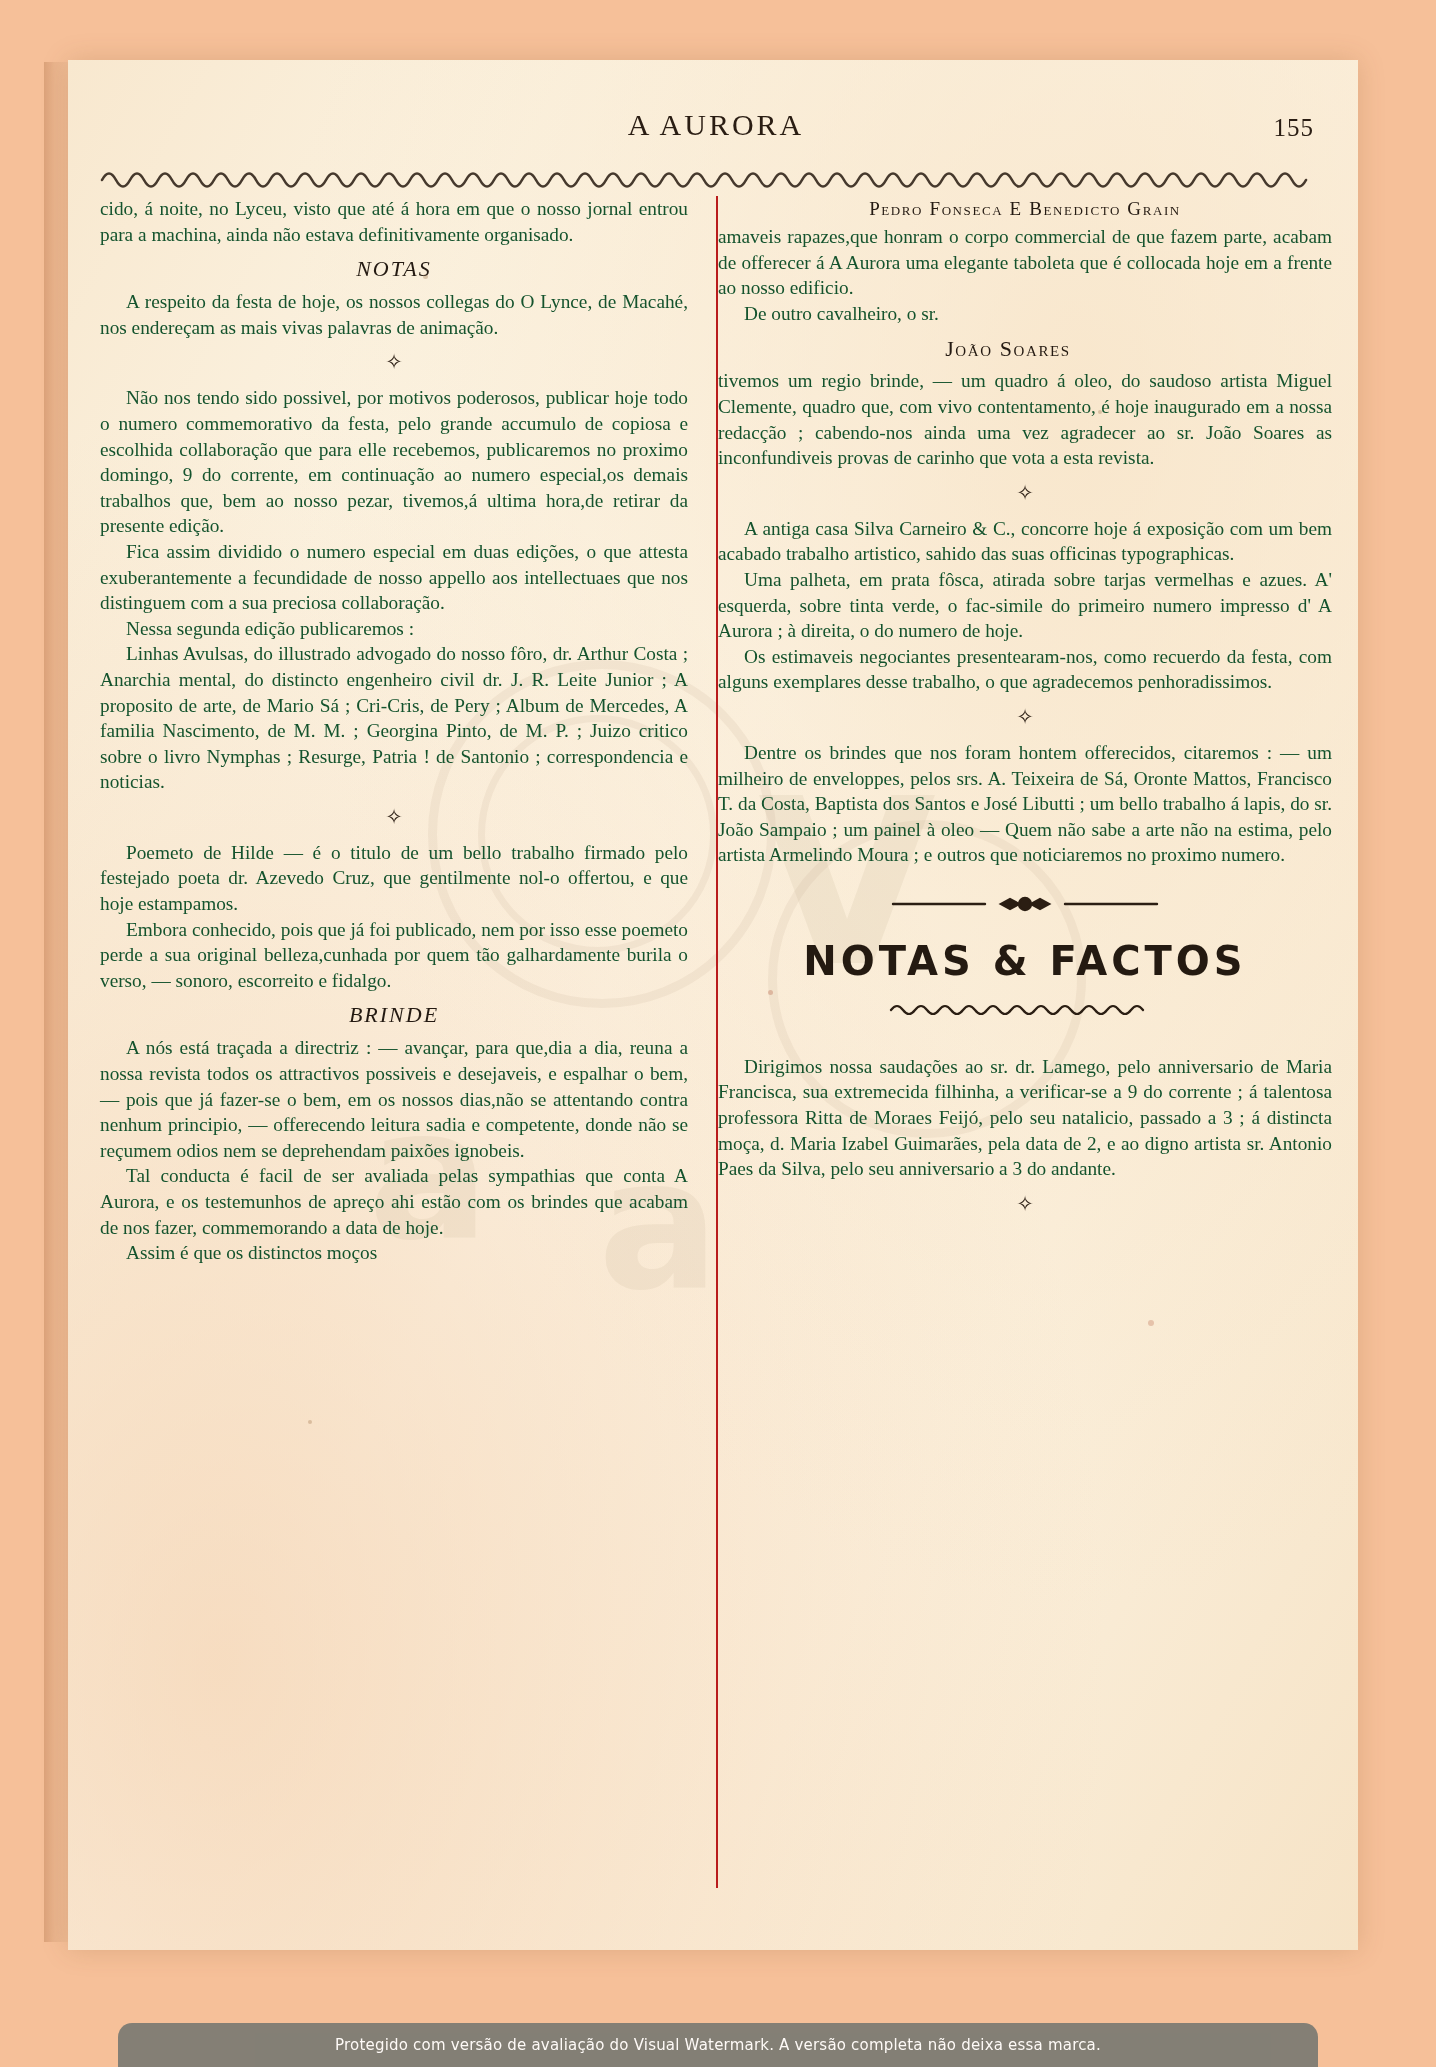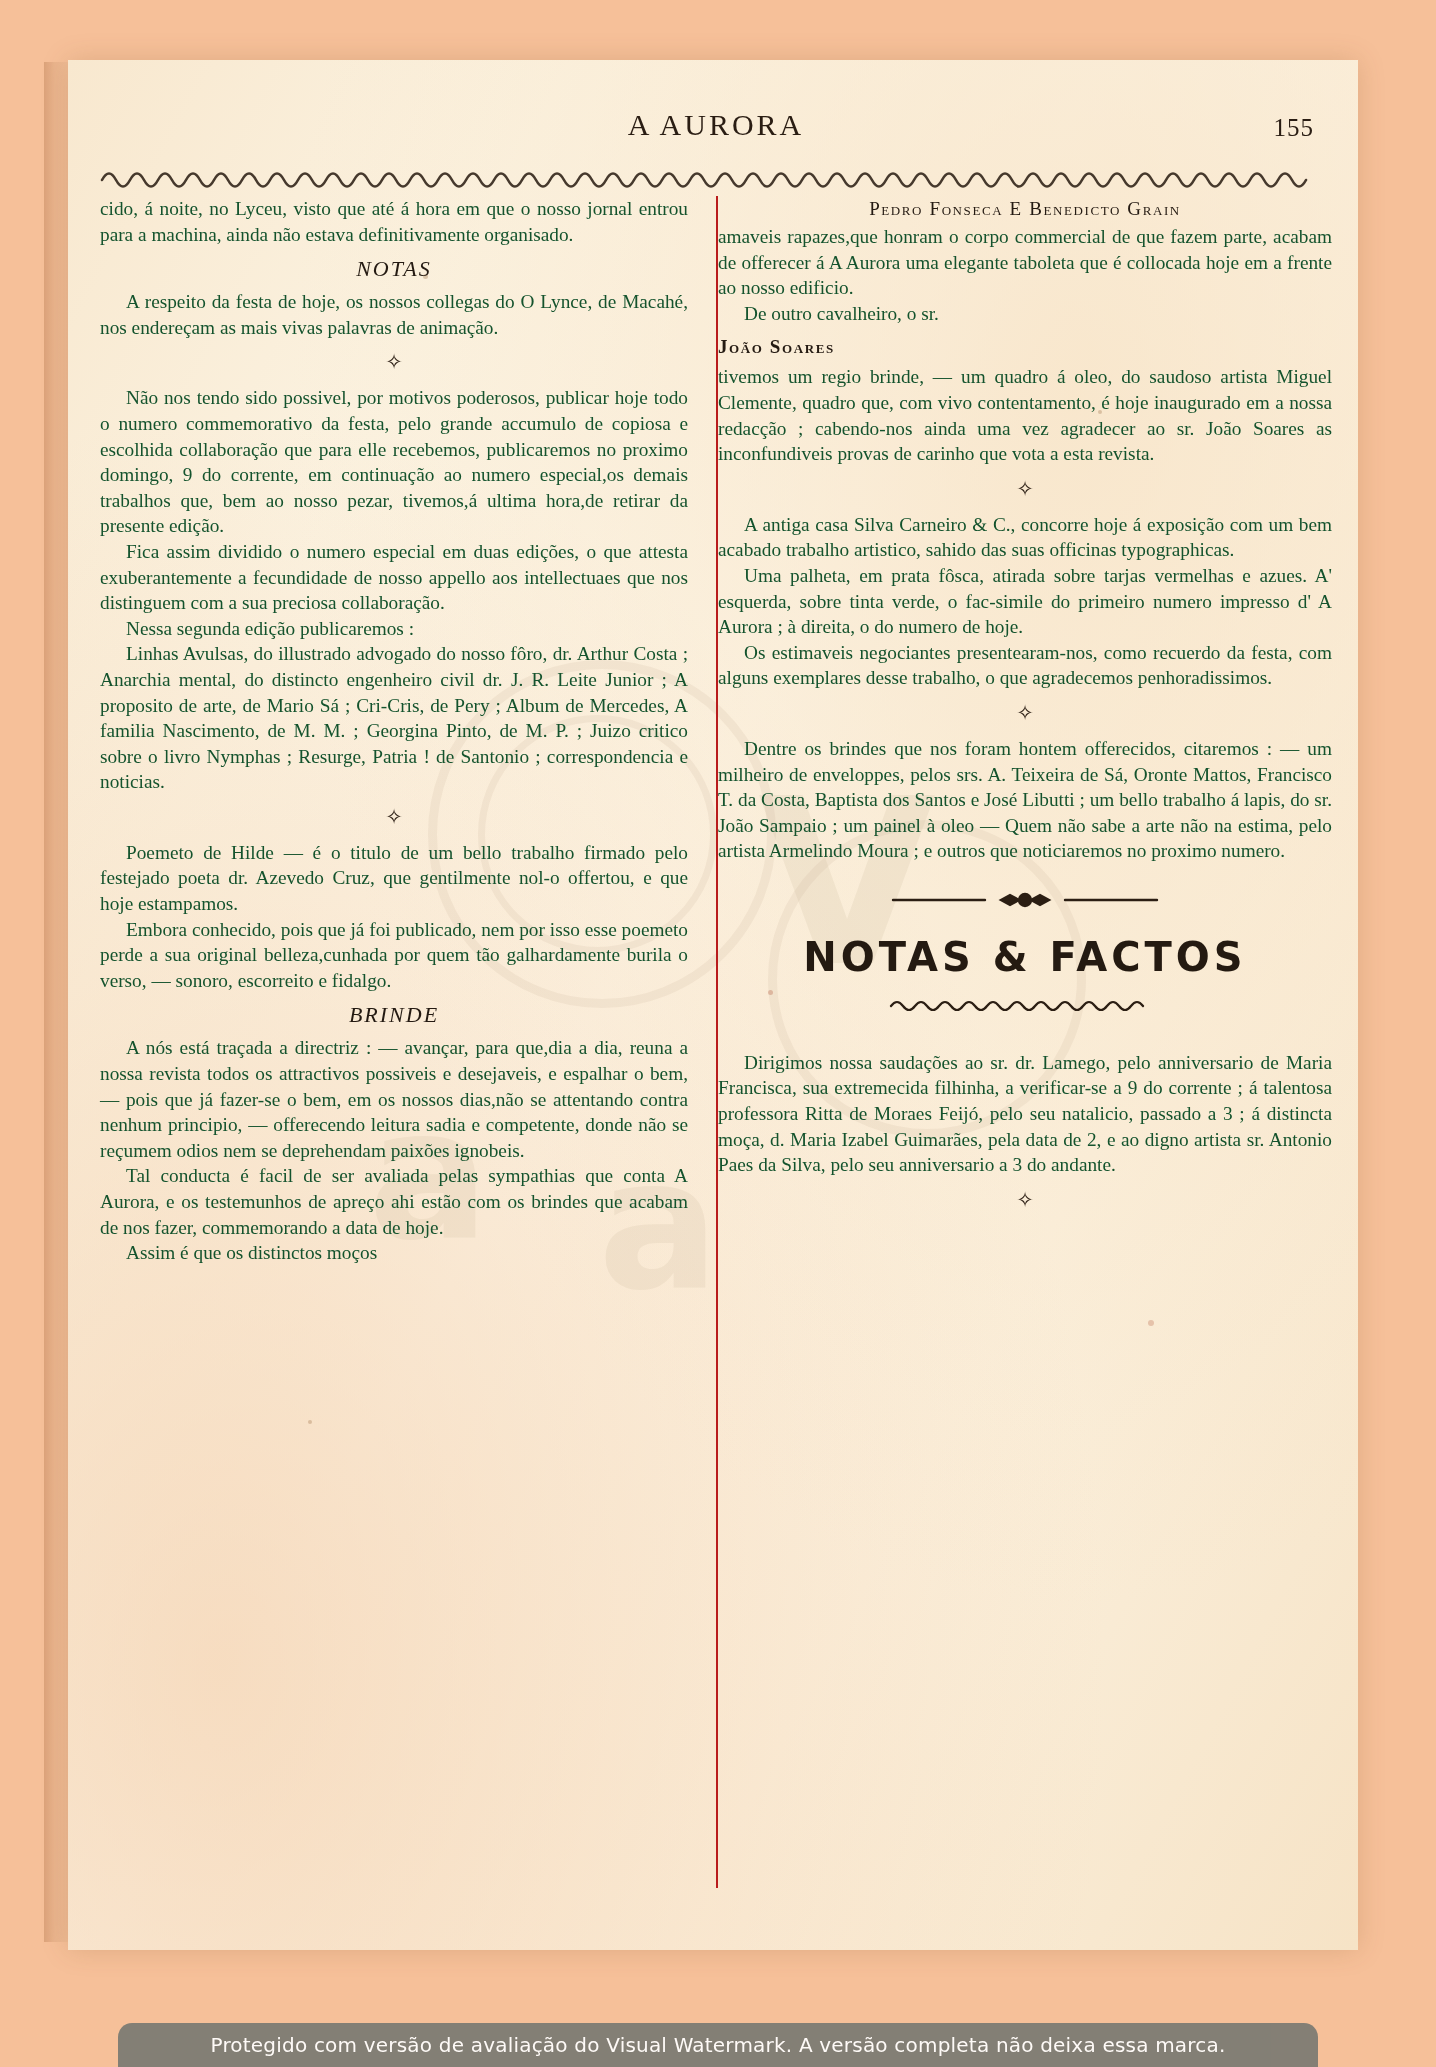--- a/index.html
+++ b/index.html
@@ -108,26 +108,25 @@
   }
   .smallcaps-head{
     text-align:center;
     font-size:19px;
     letter-spacing:1.6px;
     font-variant:small-caps;
     text-transform:capitalize;
     margin:2px 0 4px;
   }
   .smallcaps-right{
-    text-align:left;
-    font-size:19px;
+    text-align:center;
+    font-size:22px;
     letter-spacing:1.6px;
     font-variant:small-caps;
     margin:10px 34px 6px 0;
-    font-weight:bold;
   }
   
   .diamond-sep{
     text-align:center;
     margin:12px 0 12px;
     font-size:21px;
     line-height:21px;
     color:#2b1e14;
   }
   
@@ -144,21 +143,21 @@
   }
   #ornament-bottom{text-align:center;height:20px;}
 
   
   #watermark-bar{
     position:absolute;left:118px;bottom:0;width:1200px;height:44px;
     background:#7a7a72;
     border-radius:14px 14px 0 0;
     color:#ffffff;
     font-family:"DejaVu Sans", sans-serif;
-    font-size:20px;
+    font-size:15px;
     display:flex;align-items:center;justify-content:center;
     letter-spacing:.2px;
     opacity:.92;
   }
 </style>
 </head>
 <body>
 
 <div id="scan-backdrop"></div>
 <div id="binding-strip"></div>

